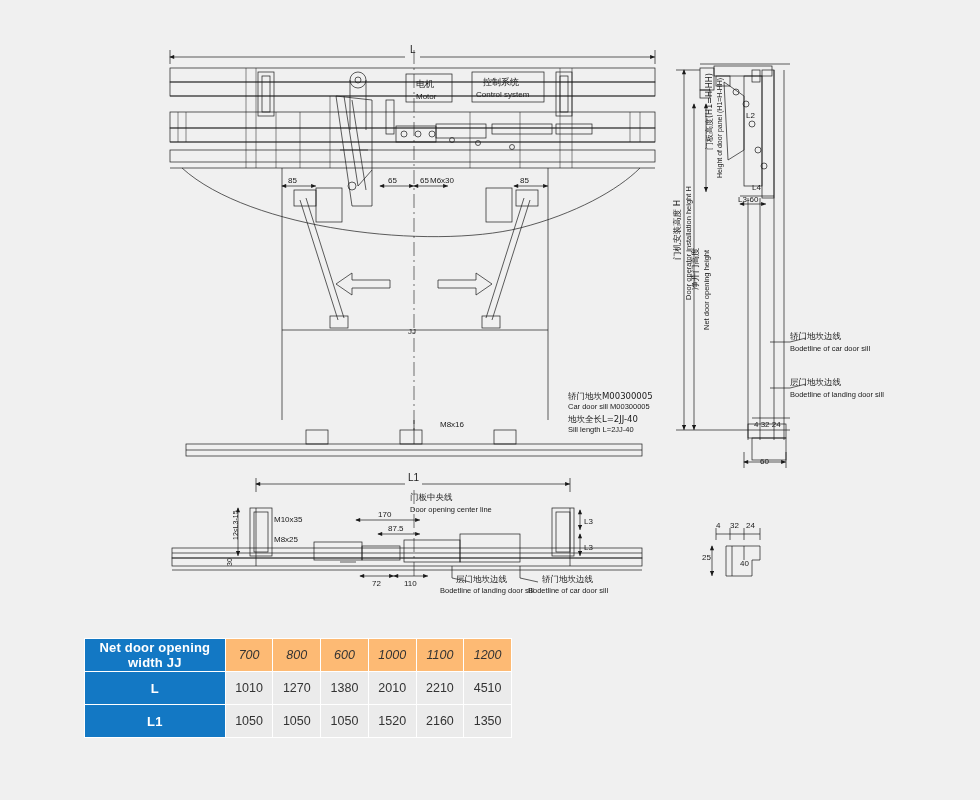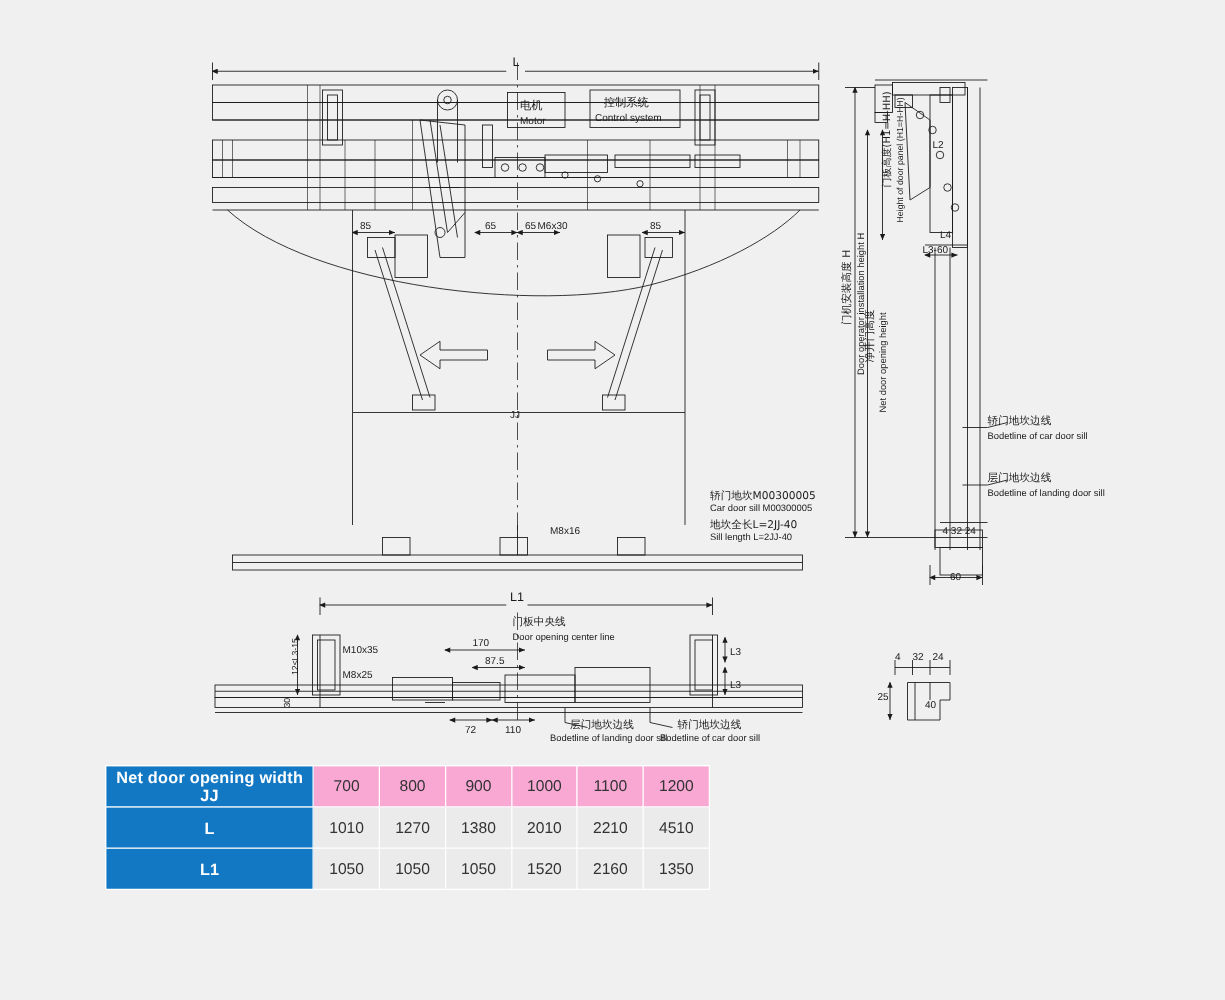--- a/index.html
+++ b/index.html
@@ -9,43 +9,43 @@
     font-family:"Liberation Sans", sans-serif;
     position:relative;
     overflow:hidden;
   }
   .stage{position:absolute;inset:0;}
   svg.drawing{position:absolute;left:0;top:0;width:980px;height:800px;}
 
   
   .spec-table{
     position:absolute;
-    left:84px; top:612px;
-    width:484px;
+    left:84px; top:638px;
+    width:428px;
     border-collapse:collapse;
     font-size:12.5px;
   }
   .spec-table td{
     border:1px solid #ffffff;
     height:30px;
     text-align:center;
     color:#333;
     background:#e8e8e8;
   }
   .spec-table td.rowhead{
     background:#1378c4;
     color:#ffffff;
     font-weight:bold;
     width:190px;
     font-size:13px;
     letter-spacing:.2px;
   }
   .spec-table tr:first-child td.rowhead{background:#1378c4;}
   .spec-table td.val{width:55px;background:#ebebeb;}
-  .spec-table tr:nth-child(1) td.val{background:#f9a8d4;}
+  .spec-table tr:nth-child(1) td.val{background:#fdba74;font-style:italic;}
 
   .cn{font-family:"DejaVu Sans", sans-serif;}
 </style>
 </head>
 <body>
 
 <div class="stage">
 
 <svg class="drawing" viewBox="0 0 980 800">
   <defs>
@@ -302,21 +302,21 @@
     <text x="740" y="566" font-size="8">40</text>
   </g>
 </svg>
 
 <table class="spec-table">
   <tbody>
         <tr>
     <td class="rowhead">Net door opening width JJ</td>
     <td class="val">700</td>
     <td class="val">800</td>
-    <td class="val">900</td>
+    <td class="val">600</td>
     <td class="val">1000</td>
     <td class="val">1100</td>
     <td class="val">1200</td>
   </tr>
   <tr>
     <td class="rowhead">L</td>
     <td class="val">1010</td>
     <td class="val">1270</td>
     <td class="val">1380</td>
     <td class="val">2010</td>

